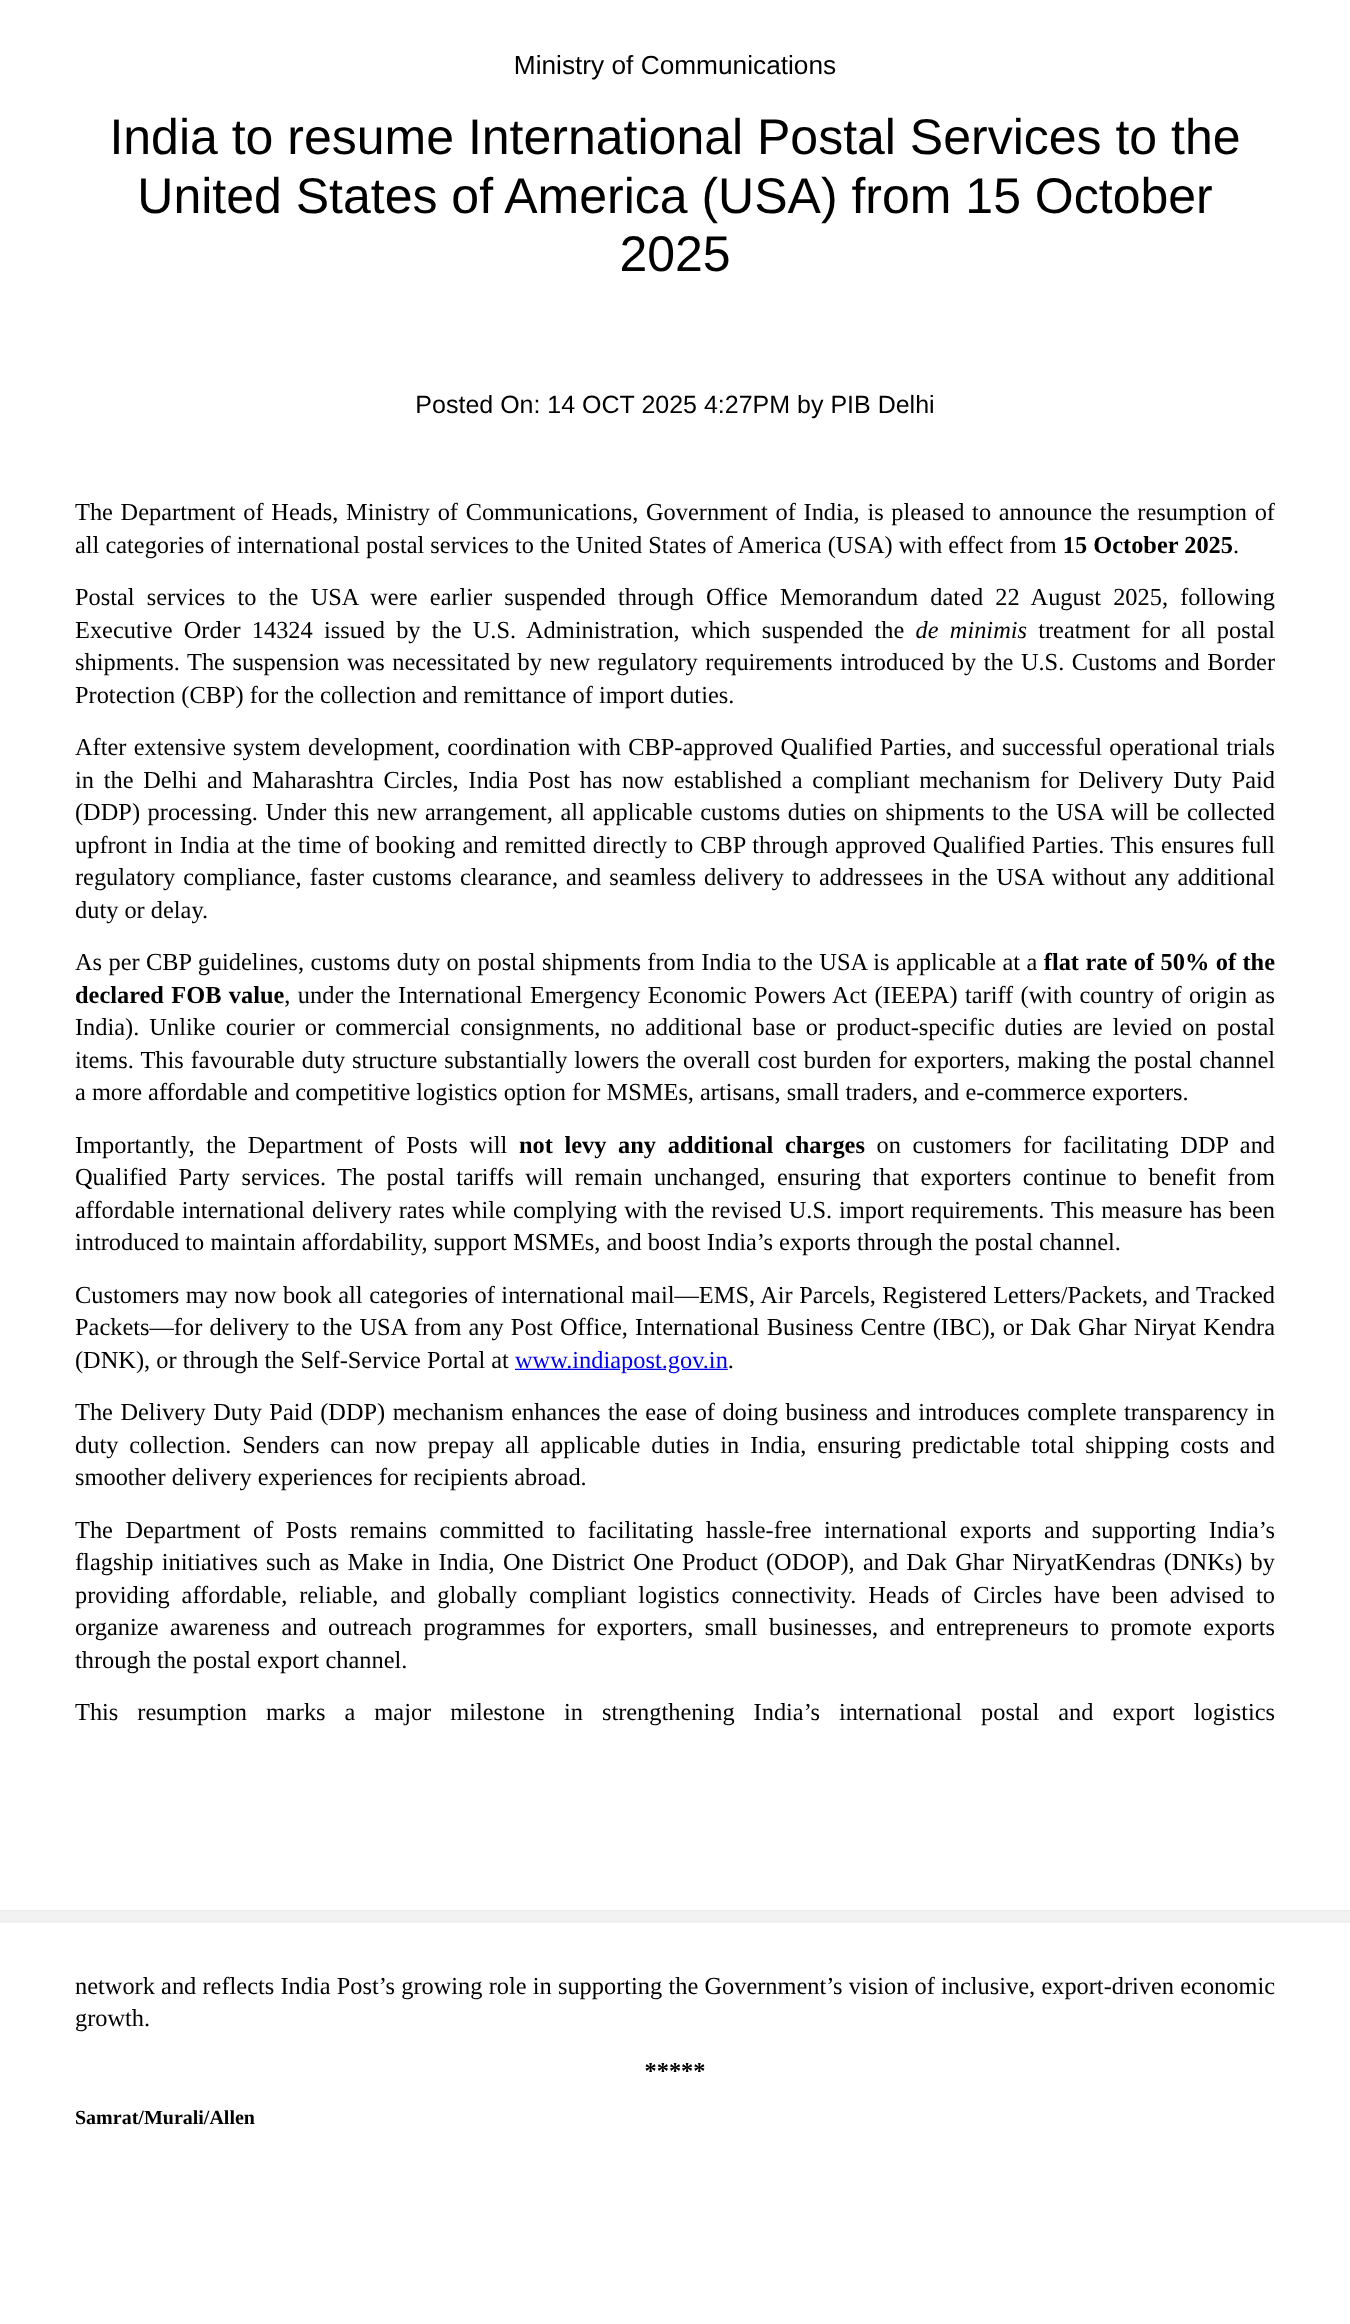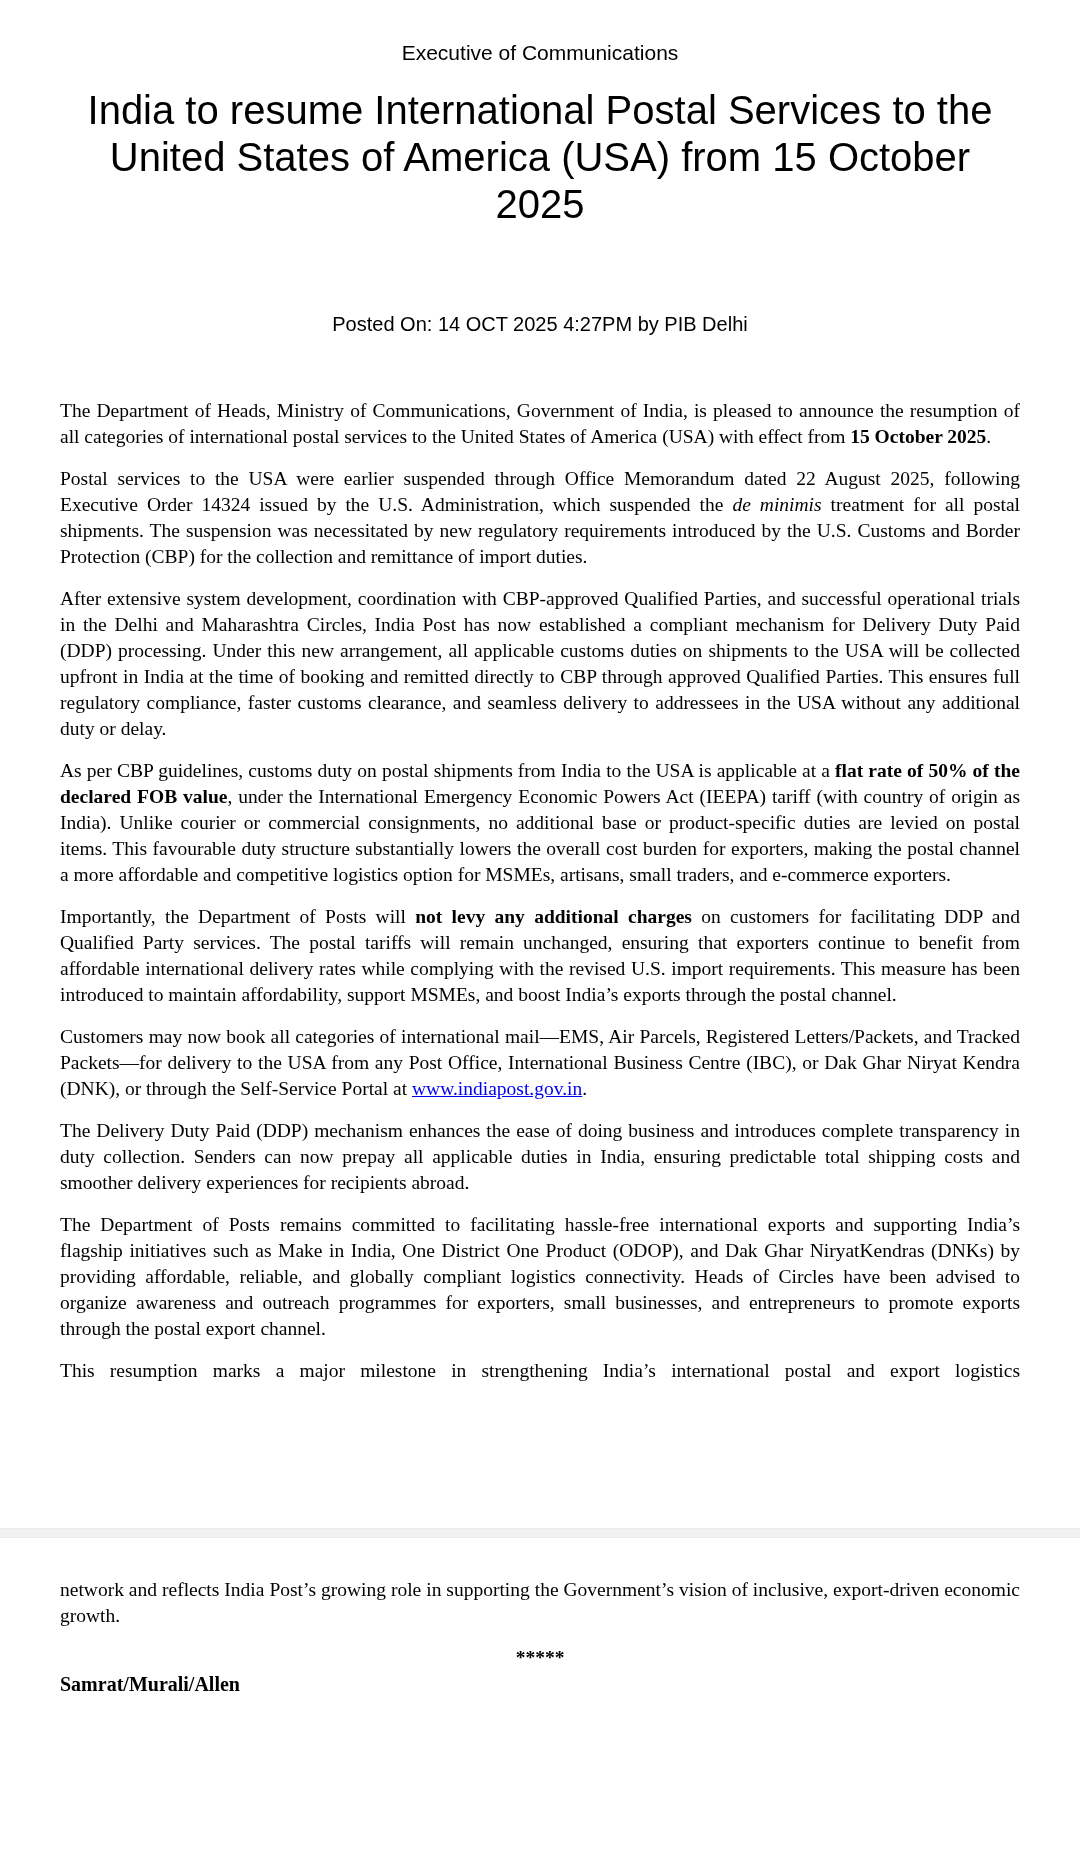--- a/index.html
+++ b/index.html
@@ -65,38 +65,38 @@
   .page2 { padding: 39px 60px 0 60px; }
   .page2 .article { margin-top: 0; }
   .stars {
     text-align: center;
     font-weight: 700;
     font-size: 19.5px;
     line-height: 26px;
   }
   .authors {
     font-weight: 700;
-    font-size: 20px;
+    font-size: 16px;
     line-height: 26px;
-    margin-top: 0;
+    margin-top: 11px;
   }
   .release {
     font-family: "Liberation Sans", sans-serif;
     font-size: 21px;
     line-height: 24px;
     margin-top: 96px;
   }
 </style>
 </head>
 <body>
 
 <div class="doc">
 
   <div class="page1">
-    <div class="ministry">Executive of Communications</div>
+    <div class="ministry">Ministry of Communications</div>
 
     <h1 class="title">India to resume International Postal Services to the United States of America (USA) from 15 October 2025</h1>
 
     <div class="posted">Posted On: 14 OCT 2025 4:27PM by PIB Delhi</div>
 
     <div class="article">
         <p class="para"><span class="">The Department of Heads, Ministry of Communications, Government of India, is pleased to announce the resumption of all categories of international postal services to the United States of America (USA) with effect from </span><span class="b">15 October 2025</span><span class="">.</span></p>
         <p class="para"><span class="">Postal services to the USA were earlier suspended through Office Memorandum dated 22 August 2025, following Executive Order 14324 issued by the U.S. Administration, which suspended the </span><span class=" i">de minimis</span><span class=""> treatment for all postal shipments. The suspension was necessitated by new regulatory requirements introduced by the U.S. Customs and Border Protection (CBP) for the collection and remittance of import duties.</span></p>
         <p class="para"><span class="">After extensive system development, coordination with CBP-approved Qualified Parties, and successful operational trials in the Delhi and Maharashtra Circles, India Post has now established a compliant mechanism for Delivery Duty Paid (DDP) processing. Under this new arrangement, all applicable customs duties on shipments to the USA will be collected upfront in India at the time of booking and remitted directly to CBP through approved Qualified Parties. This ensures full regulatory compliance, faster customs clearance, and seamless delivery to addressees in the USA without any additional duty or delay.</span></p>
         <p class="para"><span class="">As per CBP guidelines, customs duty on postal shipments from India to the USA is applicable at a </span><span class="b">flat rate of 50% of the declared FOB value</span><span class="">, under the International Emergency Economic Powers Act (IEEPA) tariff (with country of origin as India). Unlike courier or commercial consignments, no additional base or product-specific duties are levied on postal items. This favourable duty structure substantially lowers the overall cost burden for exporters, making the postal channel a more affordable and competitive logistics option for MSMEs, artisans, small traders, and e-commerce exporters.</span></p>

